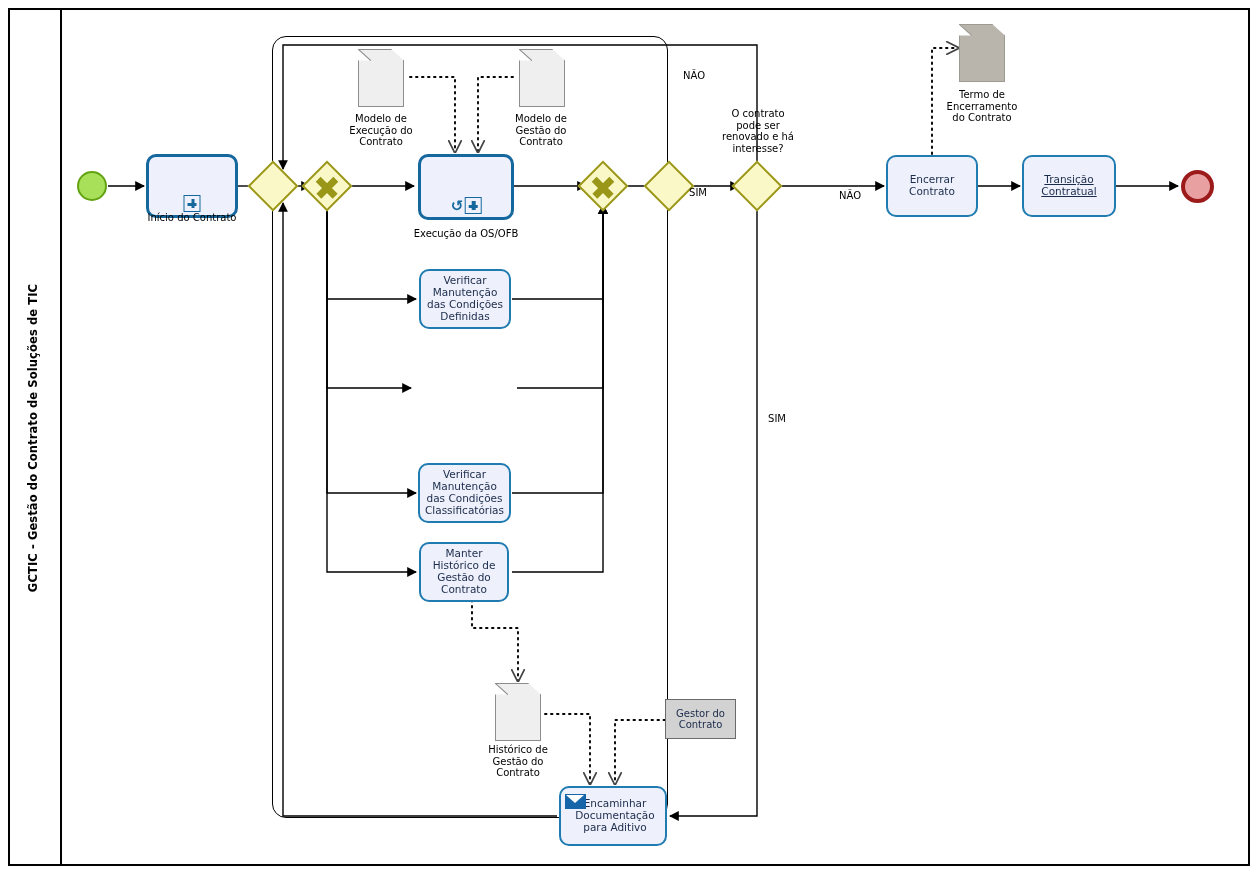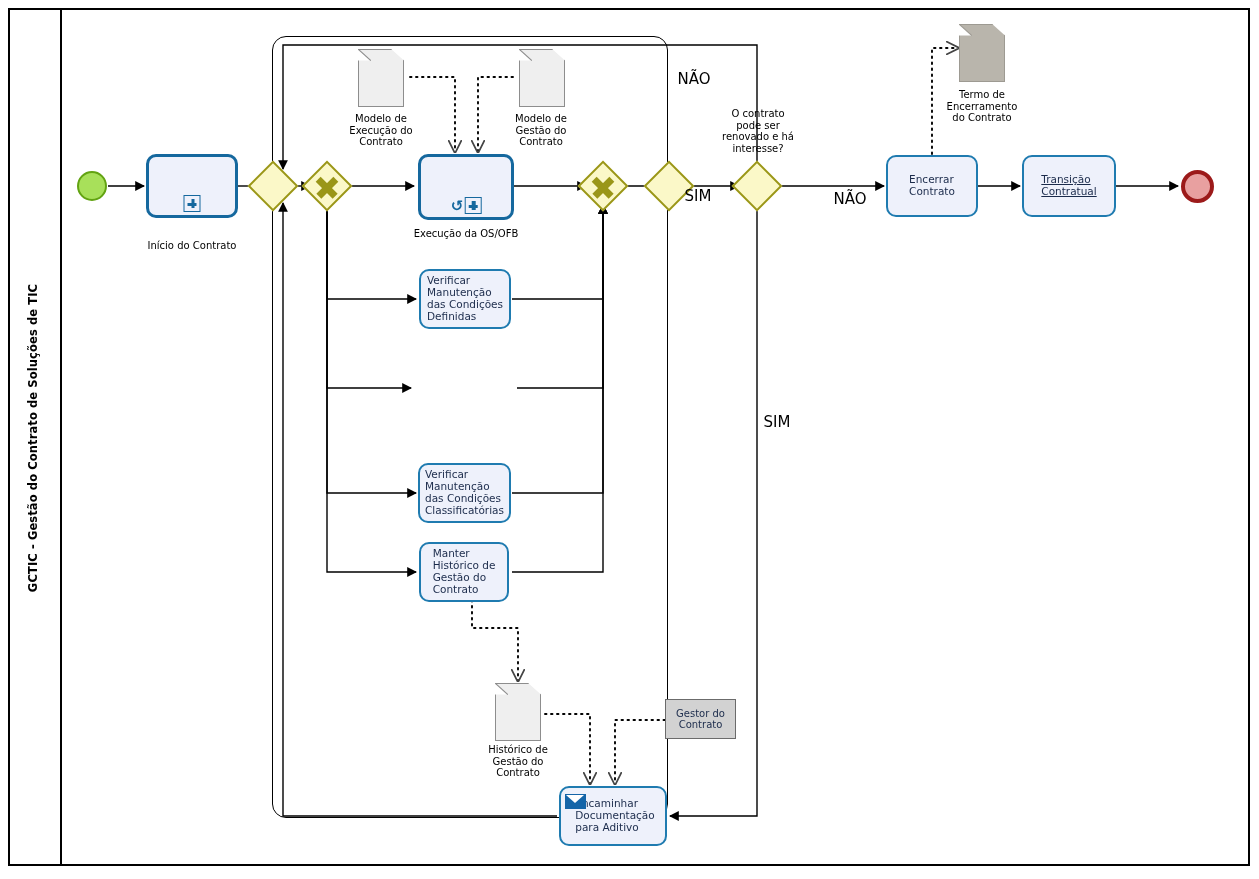--- a/index.html
+++ b/index.html
@@ -22,21 +22,21 @@
 
   
   .ev{position:absolute;border-radius:50%;box-sizing:border-box;}
   .ev-start{left:77px;top:171px;width:30px;height:30px;background:#a8e05a;border:2px solid #62a312;}
   .ev-end{left:1181px;top:170px;width:33px;height:33px;background:#e8a0a0;border:4px solid #9c1a1a;}
 
   
   .task{position:absolute;box-sizing:border-box;background:#eef1fb;
        border:2.2px solid #1f7bb0;border-radius:10px;
        display:flex;align-items:center;justify-content:center;
-       font-size:10.5px;color:#1b2b4b;text-align:left;line-height:1.14;
+       font-size:10.5px;color:#1b2b4b;text-align:center;line-height:1.14;
        padding:2px 4px;white-space:pre-line;}
   .task.sub{border-width:3px;border-color:#15689e;}
   .task.msg{justify-content:center;padding-left:8px;}
 
   
   .mk{position:absolute;bottom:3px;display:flex;gap:1px;align-items:center;left:50%;transform:translateX(-50%);}
   .mk-plus{width:17px;height:17px;border:1.6px solid #15689e;box-sizing:border-box;
        background:#eef1fb;position:relative;}
   .mk-plus:before,.mk-plus:after{content:"";position:absolute;background:#15689e;}
   .mk-plus:before{left:3px;top:6.5px;width:9px;height:3.5px;}
@@ -59,21 +59,21 @@
        box-sizing:border-box;clip-path:polygon(0 0,72% 0,100% 20%,100% 100%,0 100%);}
   .doc.gray .body{background:#b9b5ac;border-color:#9d9a92;}
   .doc .fold{position:absolute;right:0;top:0;width:28%;height:20%;}
 
   .annot{position:absolute;background:#d2d2d2;border:1px solid #6b6b6b;
        box-sizing:border-box;display:flex;align-items:center;justify-content:center;
        font-size:10px;color:#1b2b4b;text-align:center;line-height:1.15;white-space:pre-line;}
 
   .cap{position:absolute;font-size:10px;color:#000;text-align:center;
        line-height:1.16;white-space:pre-line;}
-  .flowlbl{position:absolute;font-size:15px;color:#000;white-space:pre-line;text-align:center;}
+  .flowlbl{position:absolute;font-size:10px;color:#000;white-space:pre-line;text-align:center;}
 </style>
 </head>
 <body>
 
 <div id="canvas">
 
   <svg viewBox="0 0 1259 879">
     <defs>
       <marker id="arrow" viewBox="0 0 10 10" refX="9" refY="5" markerWidth="7" markerHeight="7" orient="auto-start-reverse">
         <path d="M0,0 L10,5 L0,10 z" fill="#000"></path>
@@ -142,21 +142,21 @@
 
   <div class="ev ev-start"></div>
   <div class="ev ev-end"></div>
 
   <div class="task sub" style="left:146px;top:154px;width:92px;height:64px;">
     <span></span>
     <span class="mk">
       <span class="mk-plus"></span>
     </span>
   </div>
-  <div class="cap" style="left:126px;top:240px;width:132px;">Início do Contrato</div>
+  <div class="cap" style="left:126px;top:212px;width:132px;">Início do Contrato</div>
 
   <div class="task sub" style="left:418px;top:154px;width:96px;height:66px;">
     <span></span>
     <span class="mk">
       <span class="mk-loop">↺</span>
       <span class="mk-plus"></span>
     </span>
   </div>
   <div class="cap" style="left:398px;top:228px;width:136px;">Execução da OS/OFB</div>
 

